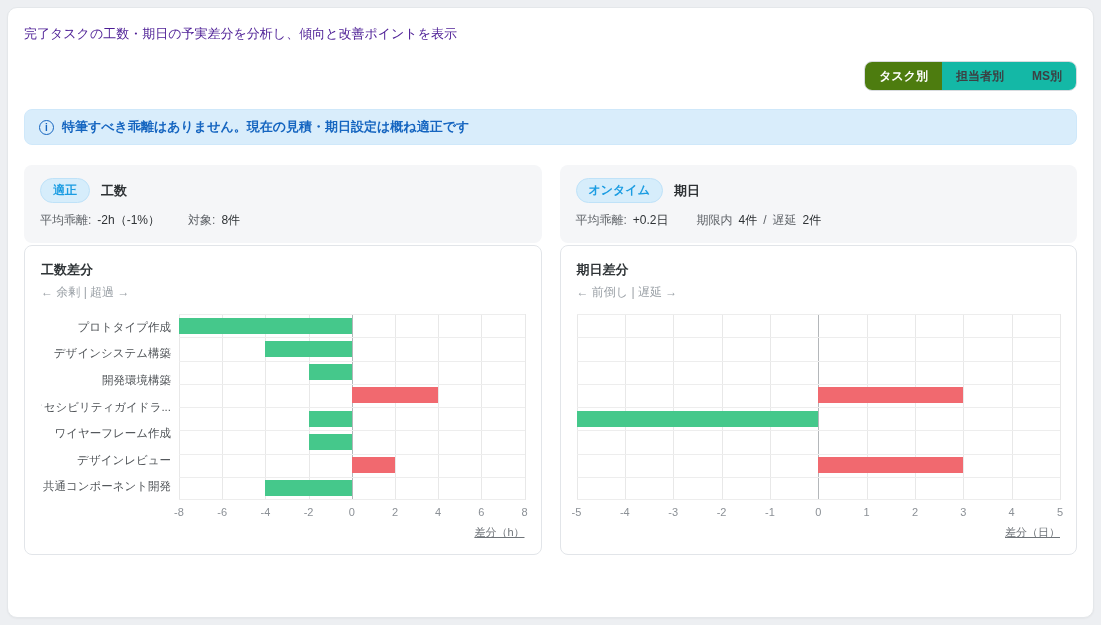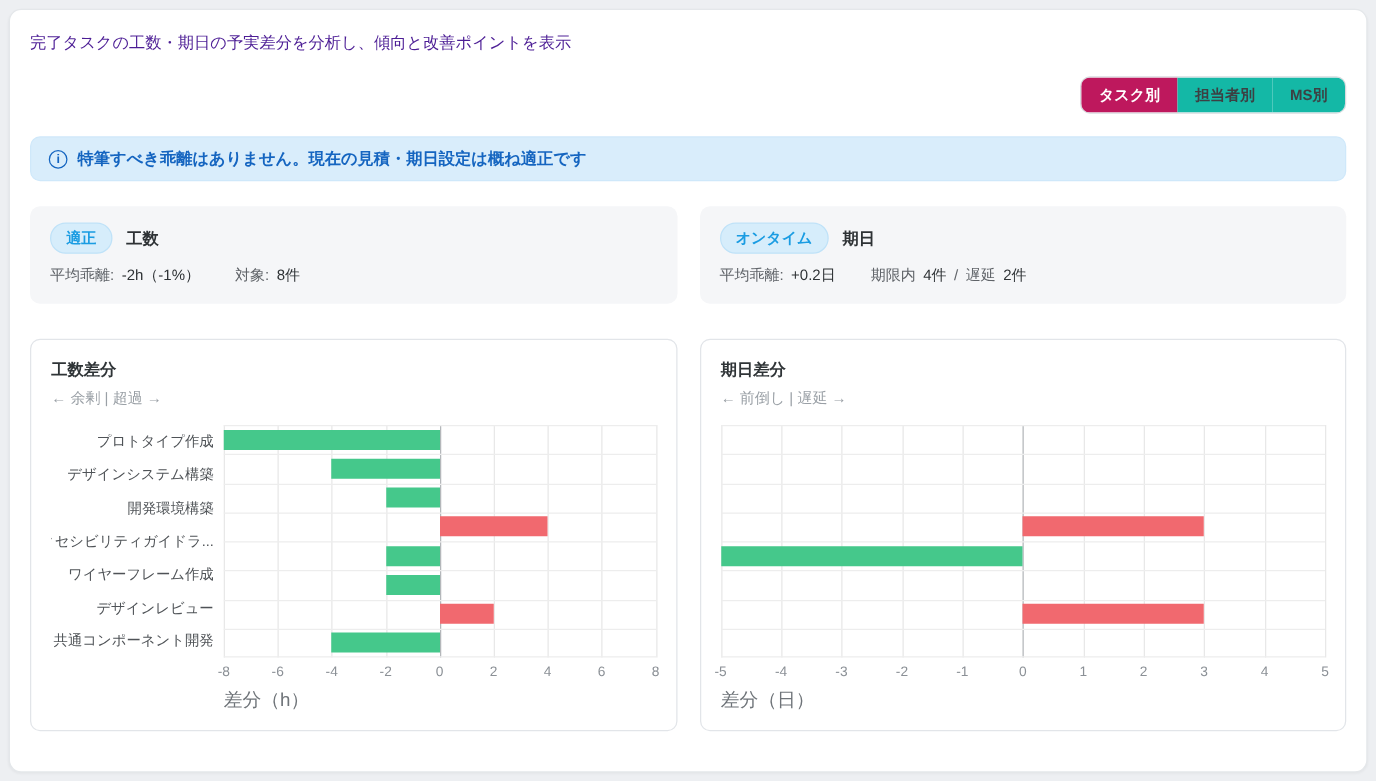--- a/index.html
+++ b/index.html
@@ -25,21 +25,21 @@
   .tabs-row { margin-top:18px; display:flex; justify-content:flex-end; }
   .tab-group {
     display:inline-flex; border:1px solid #d8dbdf; border-radius:8px;
     overflow:hidden; background:#fff;
   }
   .tab {
     border:none; background:#14b8a6; height:28px; padding:0 14px;
     font-size:12px; font-weight:600; color:#3c4043; cursor:pointer;
     font-family:inherit;
   }
-  .tab.active { background:#be185d; color:#fff; }
+  .tab.active { background:#4d7c0f; color:#fff; }
   .banner {
     margin-top:18px; background:#d9edfb; border:1px solid #cfe8fa;
     border-radius:8px; padding:8px 14px; display:flex; align-items:center;
     gap:8px; font-size:13px; font-weight:600; color:#1565c0;
   }
   .banner .info-ic {
     width:15px; height:15px; border:1.4px solid #1565c0; border-radius:50%;
     display:inline-flex; align-items:center; justify-content:center;
     font-size:10px; font-weight:700; flex:none; font-style:normal;
   }
@@ -49,21 +49,21 @@
   }
   .summary-top { display:flex; align-items:center; gap:11px; }
   .badge {
     background:#d6edfb; border:1px solid #bfe2f8; color:#1a9ce2;
     font-size:12px; font-weight:700; padding:3px 12px; border-radius:999px;
   }
   .summary-title { font-size:13px; font-weight:700; color:#2e3235;text-align:right; }
   .summary-stats { margin-top:9px; font-size:12px; color:#5f6368; display:flex; gap:6px; align-items:baseline; }
   .summary-stats .gap { width:16px; }
   .summary-stats .val { color:#2e3235; font-weight:400; }
-  .charts-row { margin-top:28px; display:flex; gap:18px; }
+  .charts-row { margin-top:2px; display:flex; gap:18px; }
   .chart-card {
     flex:1; background:#fff; border:1px solid #e2e5e9; border-radius:8px;
     padding:15px 16px 14px;
   }
   .chart-title { font-size:13px; font-weight:700; color:#2f3437; }
   .chart-subtitle { margin-top:5px; font-size:12px; color:#9aa0a6; }
   .chart { margin-top:13px; display:flex; }
   .cat-labels { display:flex; flex-direction:column; width:138px; padding-right:8px; height:186px; flex:none; }
   .cat-label {
     flex:1; display:flex; align-items:center; justify-content:flex-end;
@@ -72,21 +72,21 @@
   .plot-wrap { flex:1; min-width:0; }
   .plot { position:relative; height:186px; }
   .gv { position:absolute; top:0; bottom:0; width:1px; background:#e8e8e8; }
   .gv.zero { background:#b4b7ba; }
   .gh { position:absolute; left:0; right:0; height:1px; background:#ededed; }
   .bar { position:absolute; height:16px; transform:translateY(-50%); }
   .ticks { position:relative; height:16px; margin-top:6px; }
   .tick {
     position:absolute; transform:translateX(-50%); font-size:11px; color:#8b9096;
   }
-  .xlabel { margin-top:3px; text-align:left; font-size:15px; color:#6f7479; }
+  .xlabel { margin-top:3px; text-align:right; font-size:11px; color:#6f7479;text-decoration:underline; }
 </style>
 </head>
 <body>
 
 <div class="panel">
   <div class="panel-body">
     <div class="description">完了タスクの工数・期日の予実差分を分析し、傾向と改善ポイントを表示</div>
 
     <div class="tabs-row">
       <div class="tab-group">

